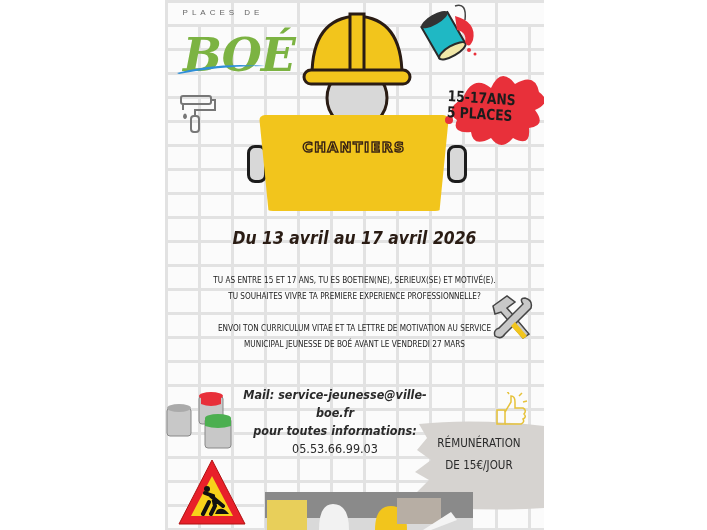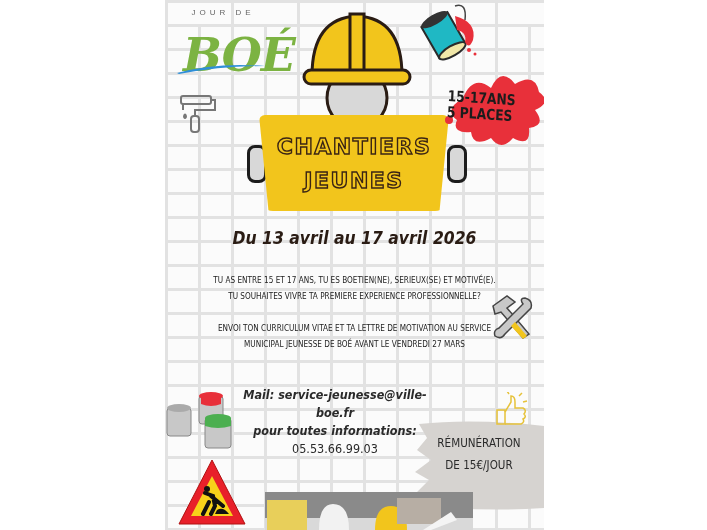--- a/index.html
+++ b/index.html
@@ -29,21 +29,21 @@
   .boe-swoosh { left:12px; top:64px; width:88px; height:10px; }
   .roller { left:12px; top:92px; width:42px; height:42px; }
   .helmet { left:133px; top:6px; width:118px; height:118px; }
   .board {
     left:94px; top:115px; width:190px; height:96px; background:#f2c51c;
     border-radius:6px 6px 14px 14px; clip-path: polygon(0 0, 100% 0, 95% 100%, 5% 100%);
   }
   .handle { width:14px; height:32px; background:#d8d8d8; border:3px solid #1c1c1c; border-radius:8px; top:145px; }
   .board-title {
     left:94px; top:130px; width:190px; text-align:center;
-    font-family:"DejaVu Sans", sans-serif; font-weight:bold; font-size:22px; letter-spacing:1.5px;
+    font-family:"DejaVu Sans", sans-serif; font-weight:bold; font-size:14px; letter-spacing:1.5px;
     color:#f2c51c; -webkit-text-stroke:1.4px #3a2414; line-height:34px;
   }
   .bucket { left:250px; top:2px; width:70px; height:70px; }
   .splash { left:278px; top:68px; width:102px; height:82px; }
   .age {
     left:283px; top:88px; width:92px; font-family:"DejaVu Sans", sans-serif; font-weight:bold;
     font-size:15px; line-height:16px; color:#1c1c1c; transform:scaleX(0.82) rotate(3deg); transform-origin:left top;
   }
   .dates {
     left:0; top:228px; width:379px; text-align:center; font-weight:bold; font-style:italic;
@@ -60,21 +60,21 @@
   .thumb { left:328px; top:392px; width:36px; height:36px; }
   .remun { left:252px; top:432px; width:124px; text-align:center; font-family:"DejaVu Sans", sans-serif; font-size:13px; line-height:22px; color:#2a2a2a; transform:scaleX(0.8); }
   .warning { left:12px; top:456px; width:70px; height:72px; }
   .photo { left:100px; top:492px; width:208px; height:38px; overflow:hidden; background:#858585; }
 </style>
 </head>
 <body>
 
 <div class="poster">
 
-  <div class="abs ville">JOUR DE</div>
+  <div class="abs ville">PLACES DE</div>
   <div class="abs boe">BOÉ</div>
   <svg class="abs boe-swoosh" viewBox="0 0 88 10">
     <path d="M0 9 Q40 -2 88 2 Q45 2 2 10 Z" fill="#2f8fd8"></path>
   </svg>
 
   <svg class="abs roller" viewBox="0 0 42 42" fill="none" stroke="#777" stroke-width="2">
     <rect x="4" y="4" width="30" height="8" rx="2"></rect>
     <path d="M34 8 H38 V18 H18 V24"></path>
     <rect x="14" y="24" width="8" height="16" rx="3"></rect>
     <path d="M6 12 V18"></path>
@@ -86,21 +86,20 @@
     <path d="M14 70 Q14 12 59 10 Q104 12 104 70 Z" fill="#f2c51c" stroke="#2a1c14" stroke-width="3"></path>
     <rect x="52" y="8" width="14" height="62" fill="#f2c51c" stroke="#2a1c14" stroke-width="3"></rect>
     <rect x="6" y="64" width="106" height="14" rx="7" fill="#f2c51c" stroke="#2a1c14" stroke-width="3"></rect>
   </svg>
 
   <div class="abs handle" style="left:82px"></div>
   <div class="abs handle" style="left:282px"></div>
   <div class="abs board"></div>
   <div class="abs board-title">
     <div>CHANTIERS</div>
-    <div>JEUNES</div>
   </div>
 
   <svg class="abs bucket" viewBox="0 0 70 70">
     <path d="M40 4 Q52 0 50 18" fill="none" stroke="#444" stroke-width="1.5"></path>
     <g transform="rotate(-30 30 30)">
       <rect x="12" y="14" width="30" height="36" fill="#1fb8c4" stroke="#2a2a2a" stroke-width="2"></rect>
       <ellipse cx="27" cy="14" rx="15" ry="5" fill="#333"></ellipse>
       <ellipse cx="27" cy="50" rx="15" ry="5" fill="#f1e7a8" stroke="#2a2a2a" stroke-width="2"></ellipse>
     </g>
     <path d="M40 14 Q62 20 58 38 Q54 48 50 40 Q52 30 42 28 Z" fill="#e8303a"></path>

